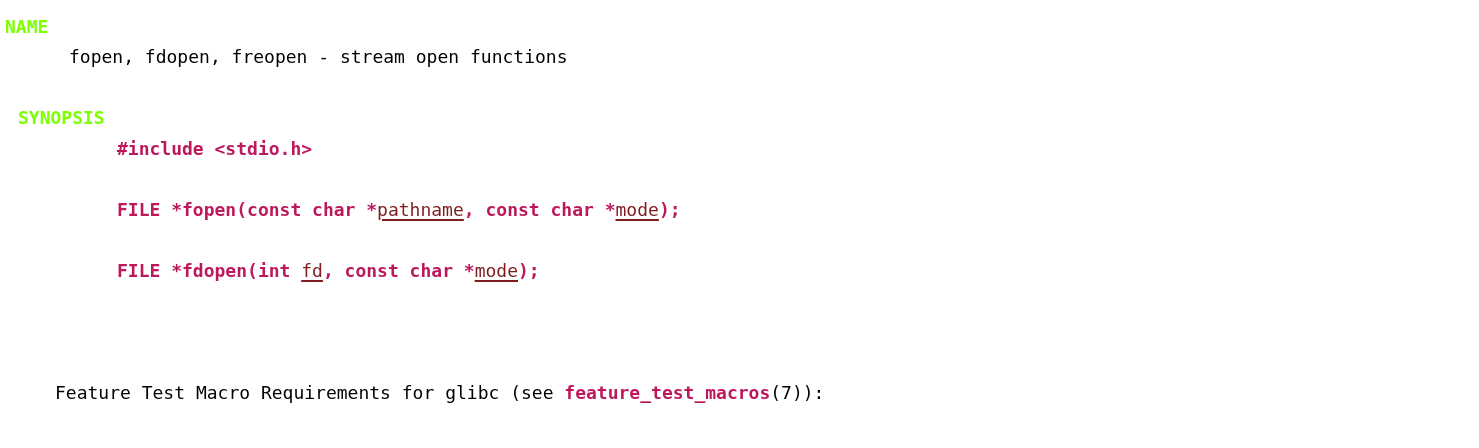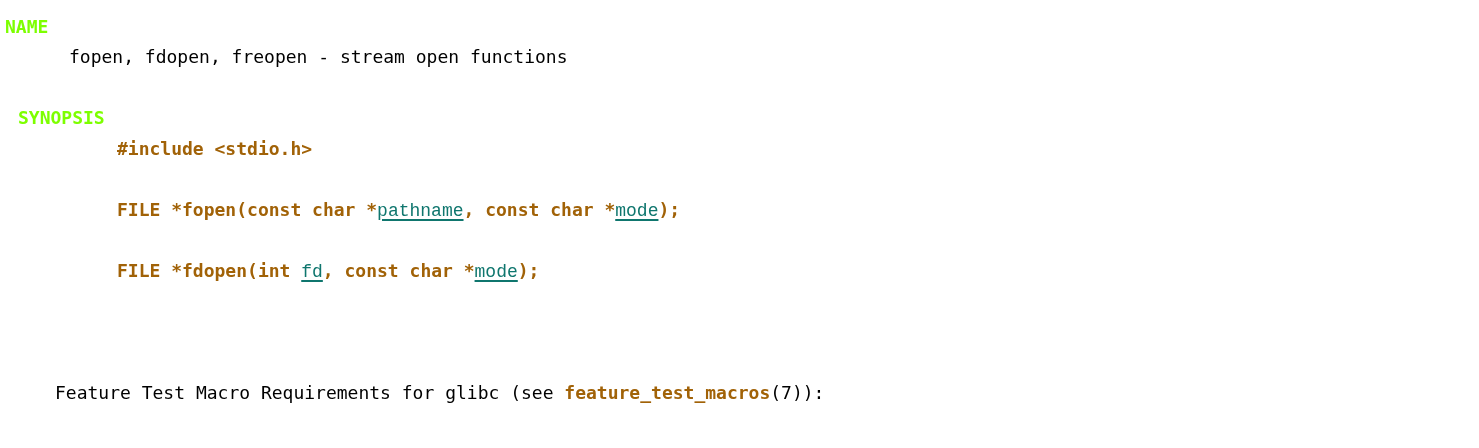--- a/index.html
+++ b/index.html
@@ -37,38 +37,37 @@
   
   .seg { white-space: pre; }
 
   .plain {
     color: #000000;
     font-weight: normal;
     text-decoration: none;
   }
 
   .bold-green {
-    color: #a16207;
+    color: #be185d;
     font-weight: bold;
     text-decoration: none;
   }
 
   .heading {
     color: #7dff00;
     font-weight: bold;
     text-decoration: none;
   }
 
   .uline {
-    color: #0f766e;
+    color: #7f1d1d;
     font-weight: normal;
     text-decoration: underline;
     text-underline-offset: 3px;
     text-decoration-thickness: 2px;
-    font-family: Liberation Mono, monospace;
   }
 </style>
 </head>
 <body>
 
 <div id="manpage">
     <div class="line" style="top: 12px; padding-left: 5px;"><span class="seg heading">NAME</span></div>
     <div class="line" style="top: 42px; padding-left: 69px;"><span class="seg plain">fopen, fdopen, freopen - stream open functions</span></div>
     <div class="line" style="top: 103px; padding-left: 18px;"><span class="seg heading">SYNOPSIS</span></div>
     <div class="line" style="top: 134px; padding-left: 117px;"><span class="seg bold-green">#include &lt;stdio.h&gt;</span></div>

